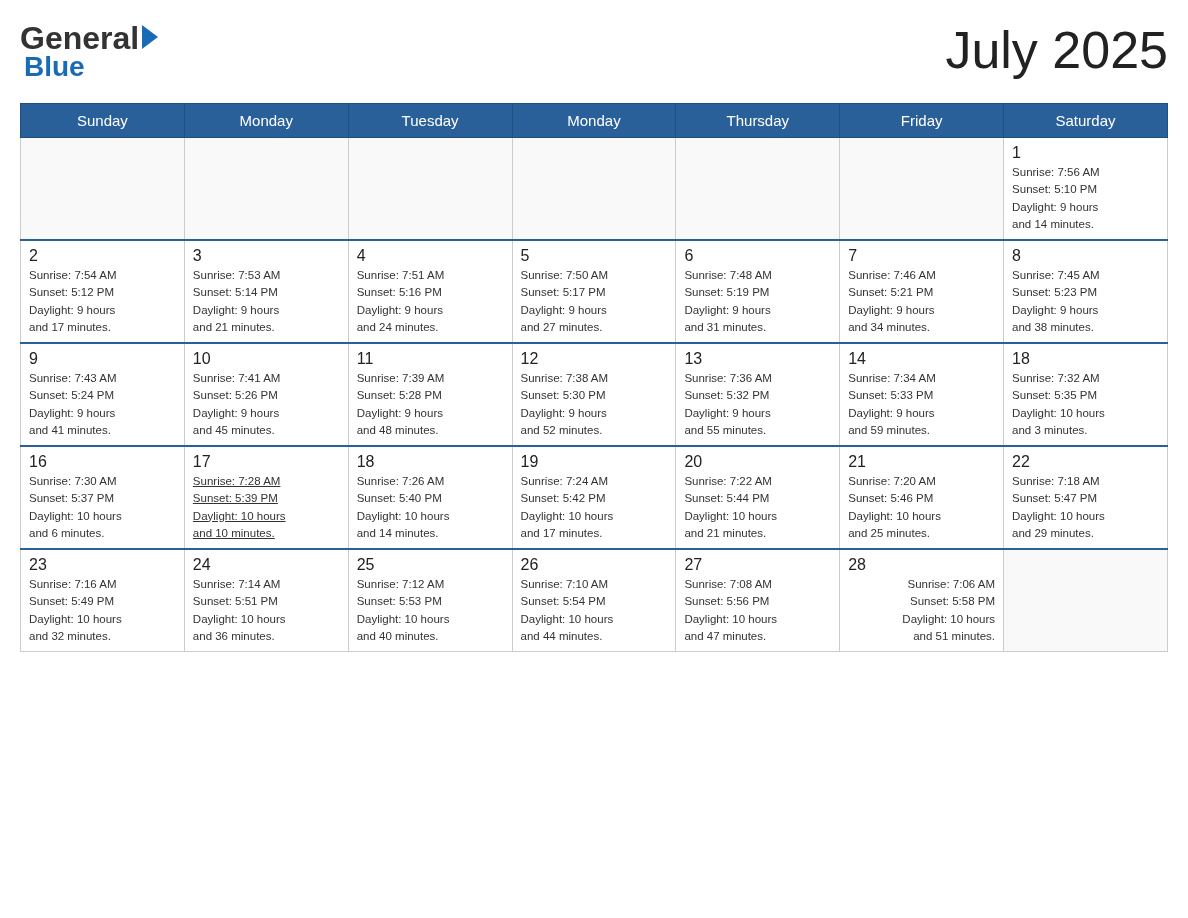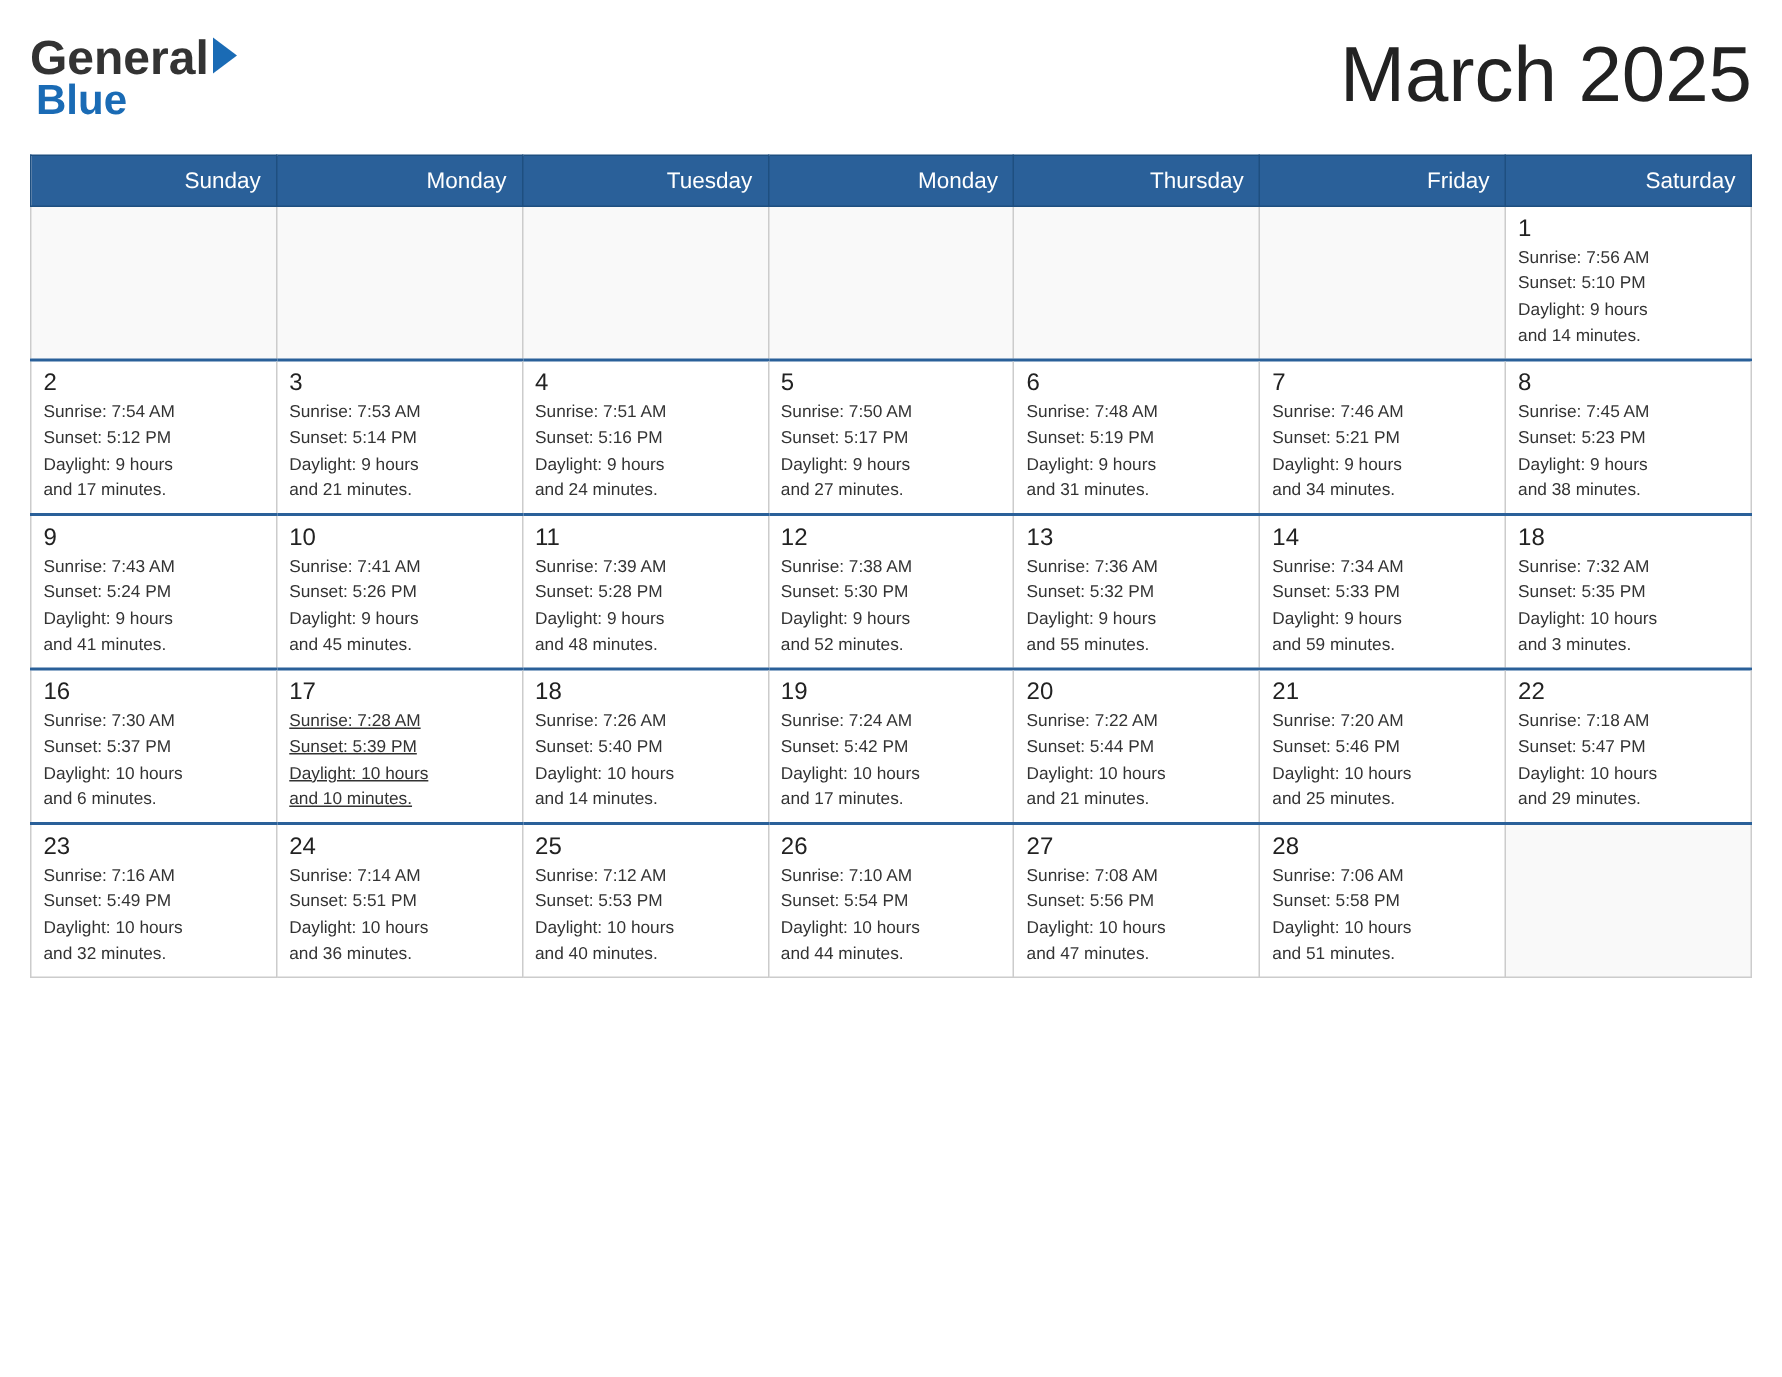--- a/index.html
+++ b/index.html
@@ -36,21 +36,21 @@
       color: #444;
     }
     .calendar {
       width: 100%;
       border-collapse: collapse;
       border: 1px solid #ccc;
     }
     .calendar th {
       background-color: #2a6099;
       color: #fff;
-      text-align: right;
+      text-align: center;
       padding: 8px 10px;
       font-size: 15px;
       font-weight: normal;
       border: 1px solid #1e4f80;
     }
     .calendar td {
       vertical-align: top;
       border: 1px solid #ccc;
       padding: 6px 8px;
       width: 14.28%;
@@ -86,21 +86,21 @@
 
 <div class="header">
   <div class="logo">
     <div class="logo-wrapper">
       <span style="font-size:32px;font-weight:bold;color:#333;">General</span>
       <span style="display:inline-block;width:0;height:0;border-top:12px solid transparent;border-bottom:12px solid transparent;border-left:16px solid #1a6bb5;margin:0 3px;vertical-align:middle;position:relative;top:-2px;"></span>
     </div>
     <div style="font-size:28px;font-weight:bold;color:#1a6bb5;margin-top:-6px;margin-left:4px;">Blue</div>
   </div>
   <div class="title-section">
-    <h1>March 2025</h1>
+    <h1>July 2025</h1>
   </div>
 </div>
 
 <table class="calendar">
   <thead>
     <tr>
     <th>Sunday</th>
         <th>Monday</th>
         <th>Tuesday</th>
         <th>Monday</th>
@@ -309,21 +309,21 @@
         </td>
         <td>
           <span class="day-number">27</span>
           <div class="day-info" style="white-space: pre-line;">Sunrise: 7:08 AM
 Sunset: 5:56 PM
 Daylight: 10 hours
 and 47 minutes.</div>
         </td>
         <td>
           <span class="day-number">28</span>
-          <div class="day-info" style="white-space: pre-line;">Sunrise: 7:06 AM
+          <div class="day-info" style="white-space: pre-line; text-align: right;">Sunrise: 7:06 AM
 Sunset: 5:58 PM
 Daylight: 10 hours
 and 51 minutes.</div>
         </td>
         <td class="empty-cell"></td>
       </tr>
     </tbody>
 </table>
 
 </body></html>

